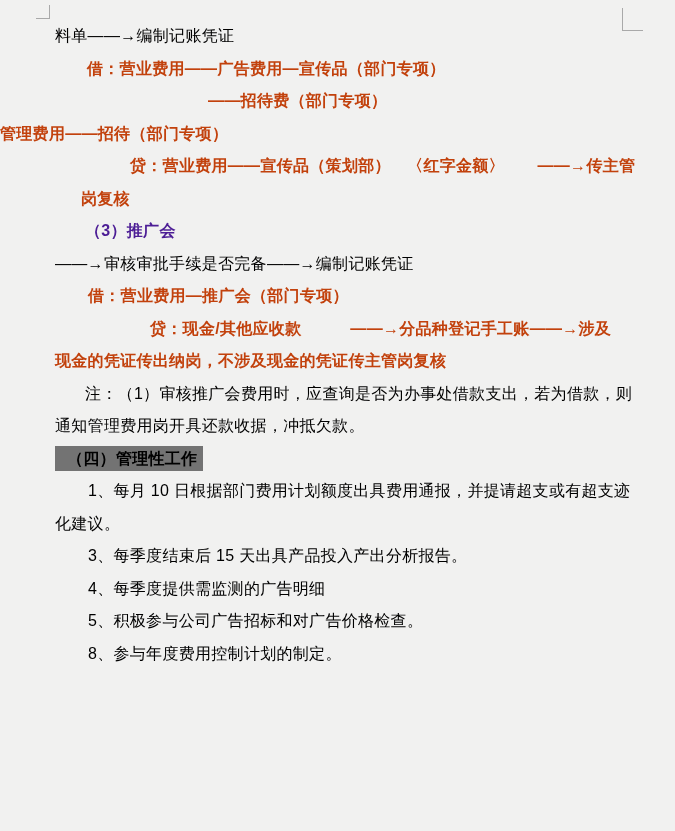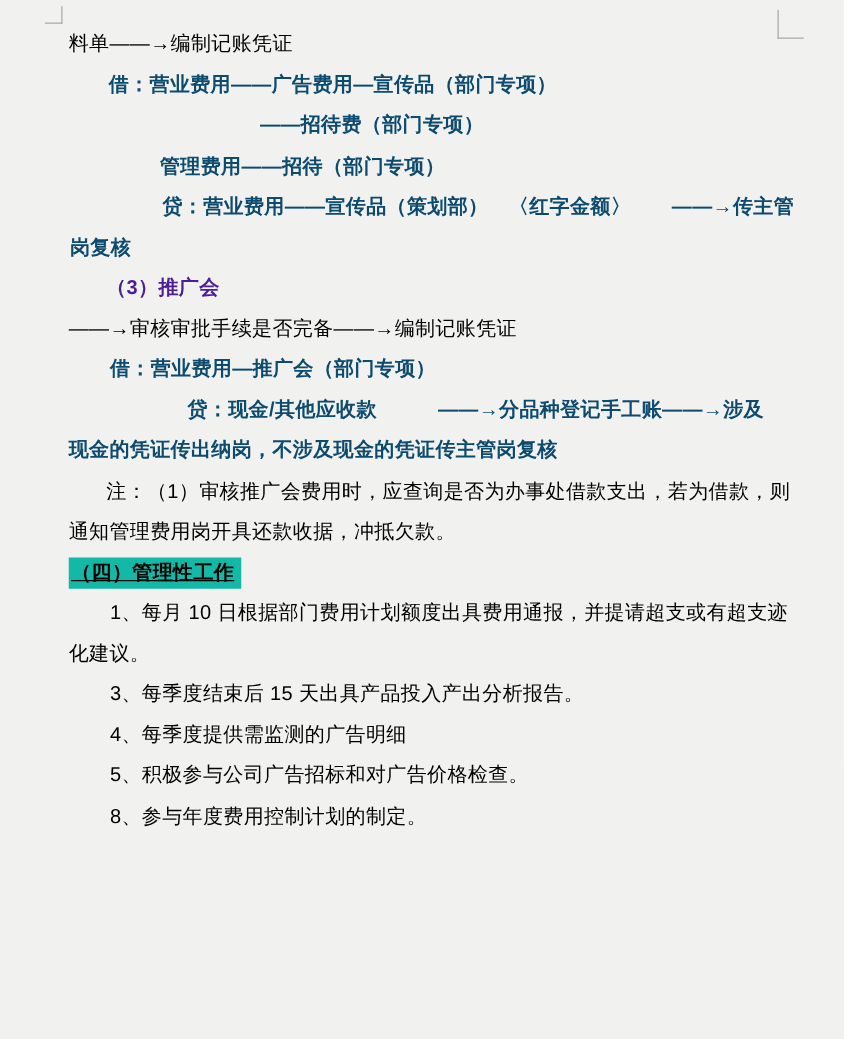--- a/index.html
+++ b/index.html
@@ -25,45 +25,44 @@
   }
   .content{position:absolute;left:0;top:20px;width:675px;}
   .line{
     height:32.5px;
     line-height:32.5px;
     white-space:pre;
     letter-spacing:0.3px;
   }
   .c-black{color:#000;font-weight:normal;}
   .c-bold{color:#000;font-weight:normal;}
-  .c-orange{color:#0c4a6e;font-weight:bold;}
+  .c-orange{color:#c2410c;font-weight:bold;}
   .c-blue{color:#4c1d95;font-weight:bold;}
   .hl{
-    background:#14b8a6;
-    padding:4px 6px 4px 2px;
+    background:#737373;
+    padding:4px 6px 4px 12px;
     font-weight:bold;
     color:#000;
-    text-decoration:underline;
   }
 </style>
 </head>
 <body>
 
 <div class="page">
 
   <div class="corner-mark corner-left"></div>
   <div class="corner-mark corner-right"></div>
 
   <div class="content">
     <div class="line c-black" style="margin-left:55px">料单——→编制记账凭证</div>
     <div class="line c-orange" style="margin-left:87px">借：营业费用——广告费用—宣传品（部门专项）</div>
     <div class="line c-orange" style="margin-left:208px">——招待费（部门专项）</div>
-    <div class="line c-orange" style="margin-left:128px">管理费用——招待（部门专项）</div>
+    <div class="line c-orange" style="">管理费用——招待（部门专项）</div>
     <div class="line c-orange" style="margin-left:130px">贷：营业费用——宣传品（策划部）　〈红字金额〉　　——→传主管</div>
-    <div class="line c-orange" style="margin-left:56px">岗复核</div>
+    <div class="line c-orange" style="margin-left:81px">岗复核</div>
     <div class="line c-blue" style="margin-left:85px">（3）推广会</div>
     <div class="line c-black" style="margin-left:55px">——→审核审批手续是否完备——→编制记账凭证</div>
     <div class="line c-orange" style="margin-left:88px">借：营业费用—推广会（部门专项）</div>
     <div class="line c-orange" style="margin-left:150px">贷：现金/其他应收款　　　——→分品种登记手工账——→涉及</div>
     <div class="line c-orange" style="margin-left:55px">现金的凭证传出纳岗，不涉及现金的凭证传主管岗复核</div>
     <div class="line c-bold" style="margin-left:85px">注：（1）审核推广会费用时，应查询是否为办事处借款支出，若为借款，则</div>
     <div class="line c-bold" style="margin-left:55px">通知管理费用岗开具还款收据，冲抵欠款。</div>
     <div class="line" style="margin-left:55px"><span class="hl">（四）管理性工作</span></div>
     <div class="line c-black" style="margin-left:88px">1、每月 10 日根据部门费用计划额度出具费用通报，并提请超支或有超支迹</div>
     <div class="line c-black" style="margin-left:55px">化建议。</div>

